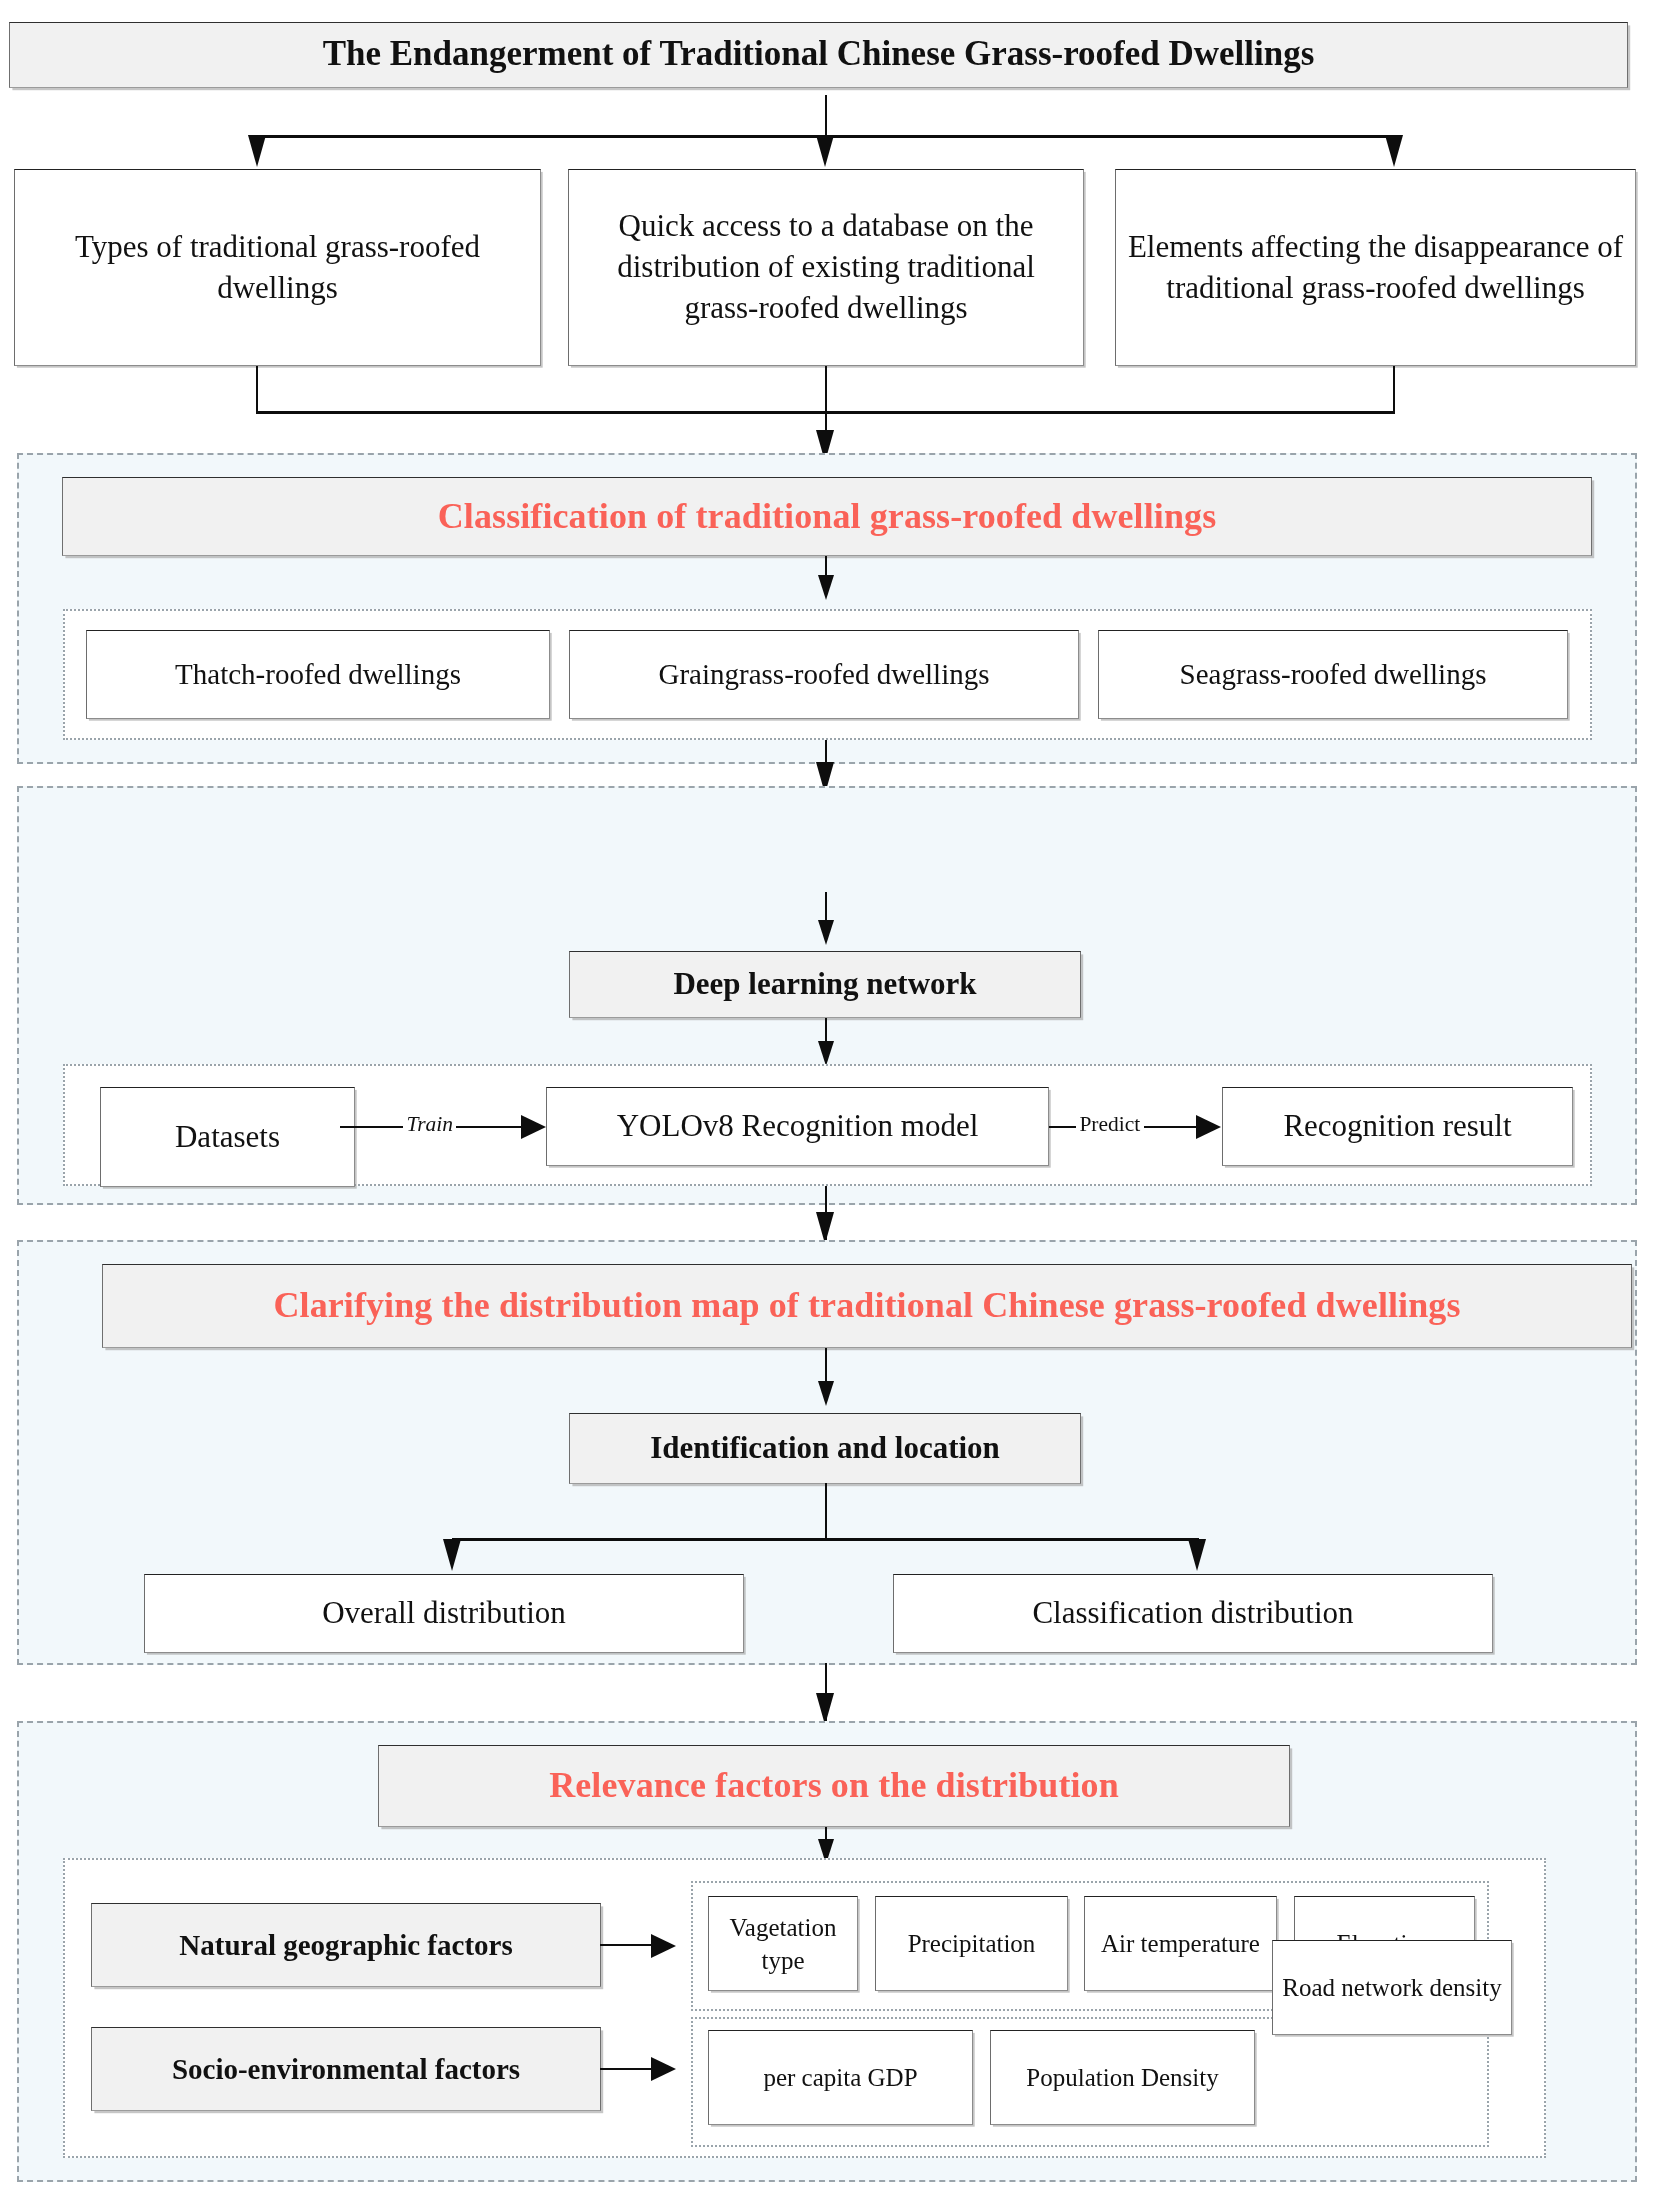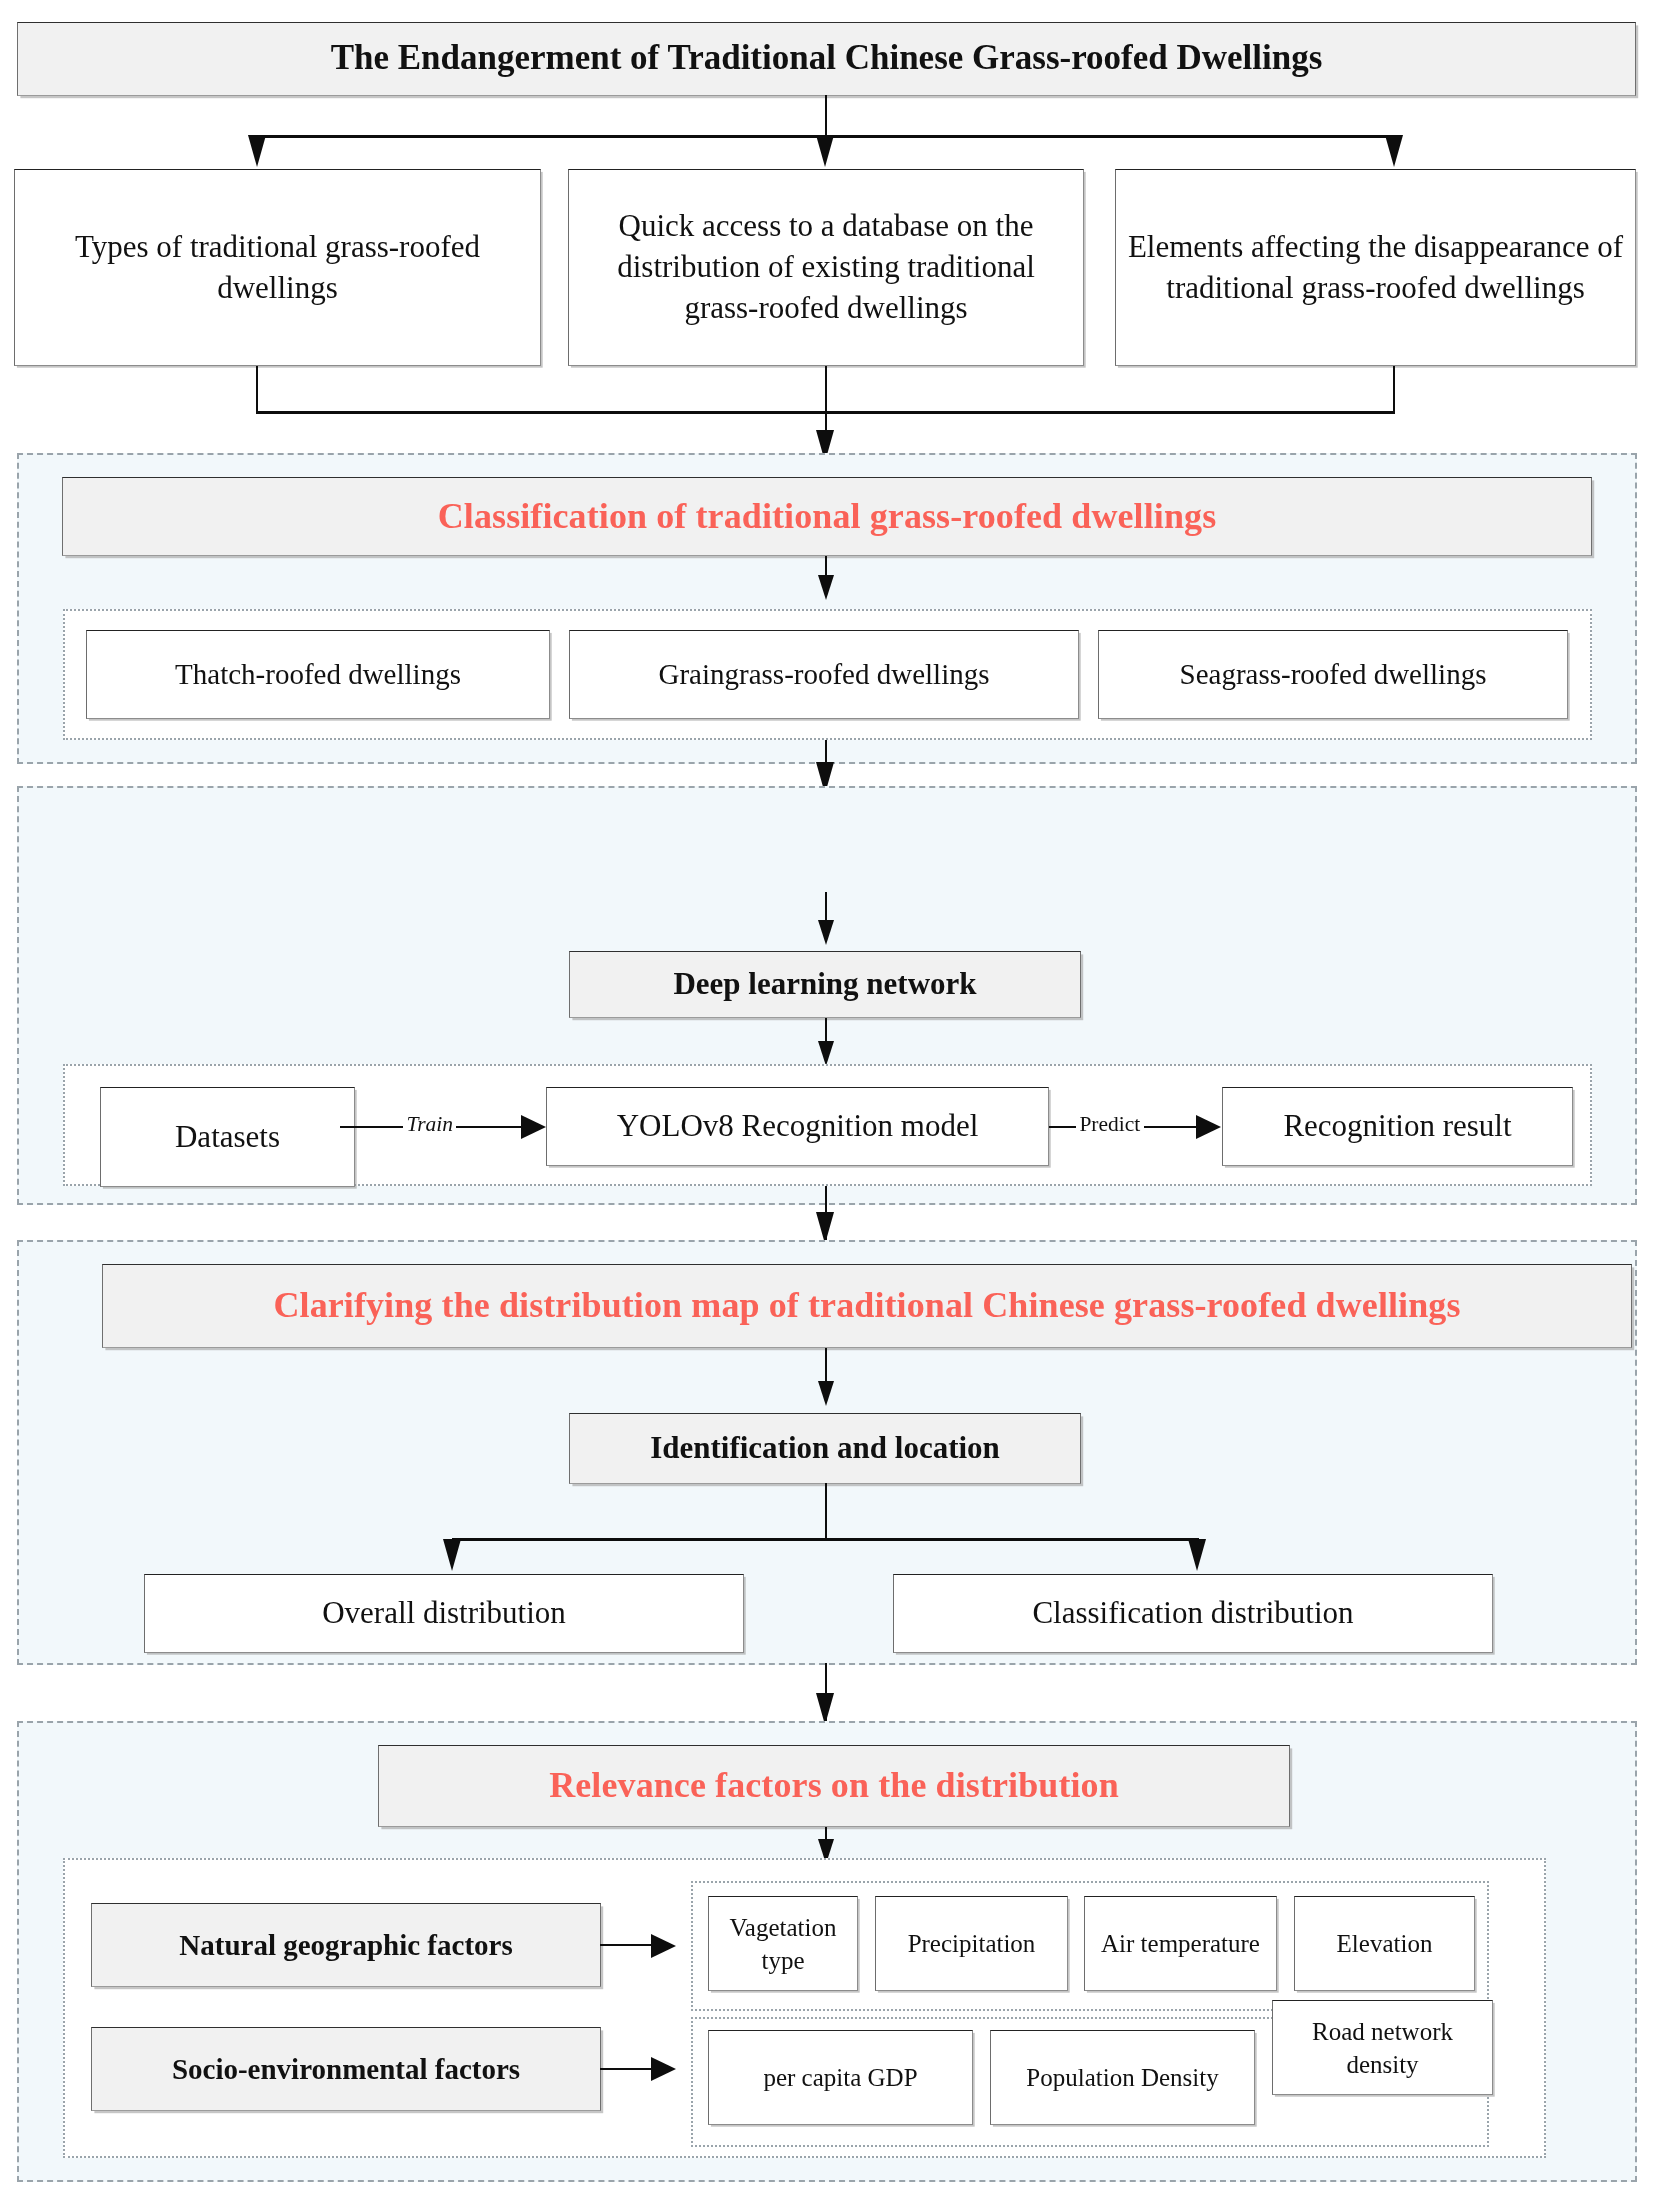--- a/index.html
+++ b/index.html
@@ -114,21 +114,21 @@
   .fs-stage{font-size:36px;}
   .fs-big{font-size:31px;}
   .fs-med{font-size:29px;}
   .fs-sm{font-size:25px;}
 </style>
 </head>
 <body>
 
 <div id="page">
 
-  <div class="box box-grey fs-title bold" style="left:17px;top:21.5px;width:1619px;height:74px;">
+  <div class="box box-grey fs-title bold" style="left:9px;top:21.5px;width:1619px;height:66px;">
     <span class="txt">The Endangerment of Traditional Chinese Grass-roofed Dwellings</span>
   </div>
 
   <div class="vline" style="left:825px;top:95px;height:41px;"></div>
   <div class="hline" style="left:258px;top:135px;width:1138px;"></div>
 
   <div class="vline" style="left:256px;top:135px;height:16px;"></div>
   <div class="arrow-down" style="left:248px;top:135px;"></div>
 
   <div class="vline" style="left:825px;top:135px;height:16px;"></div>
@@ -289,18 +289,18 @@
   <div class="arrow-right" style="left:651px;top:2057px;"></div>
 
   <div class="dotted dotted-clear" style="left:691px;top:2017px;width:798px;height:130px;"></div>
 
   <div class="box box-white fs-sm" style="left:708px;top:2030px;width:265px;height:95px;">
     <span class="txt">per capita GDP</span>
   </div>
   <div class="box box-white fs-sm" style="left:990px;top:2030px;width:265px;height:95px;">
     <span class="txt">Population Density</span>
   </div>
-  <div class="box box-white fs-sm" style="left:1272px;top:2000px;width:221px;height:95px;">
+  <div class="box box-white fs-sm" style="left:1272px;top:1940px;width:240px;height:95px;">
     <span class="txt">Road network density</span>
   </div>
 
 </div>
 
 
 </body></html>

